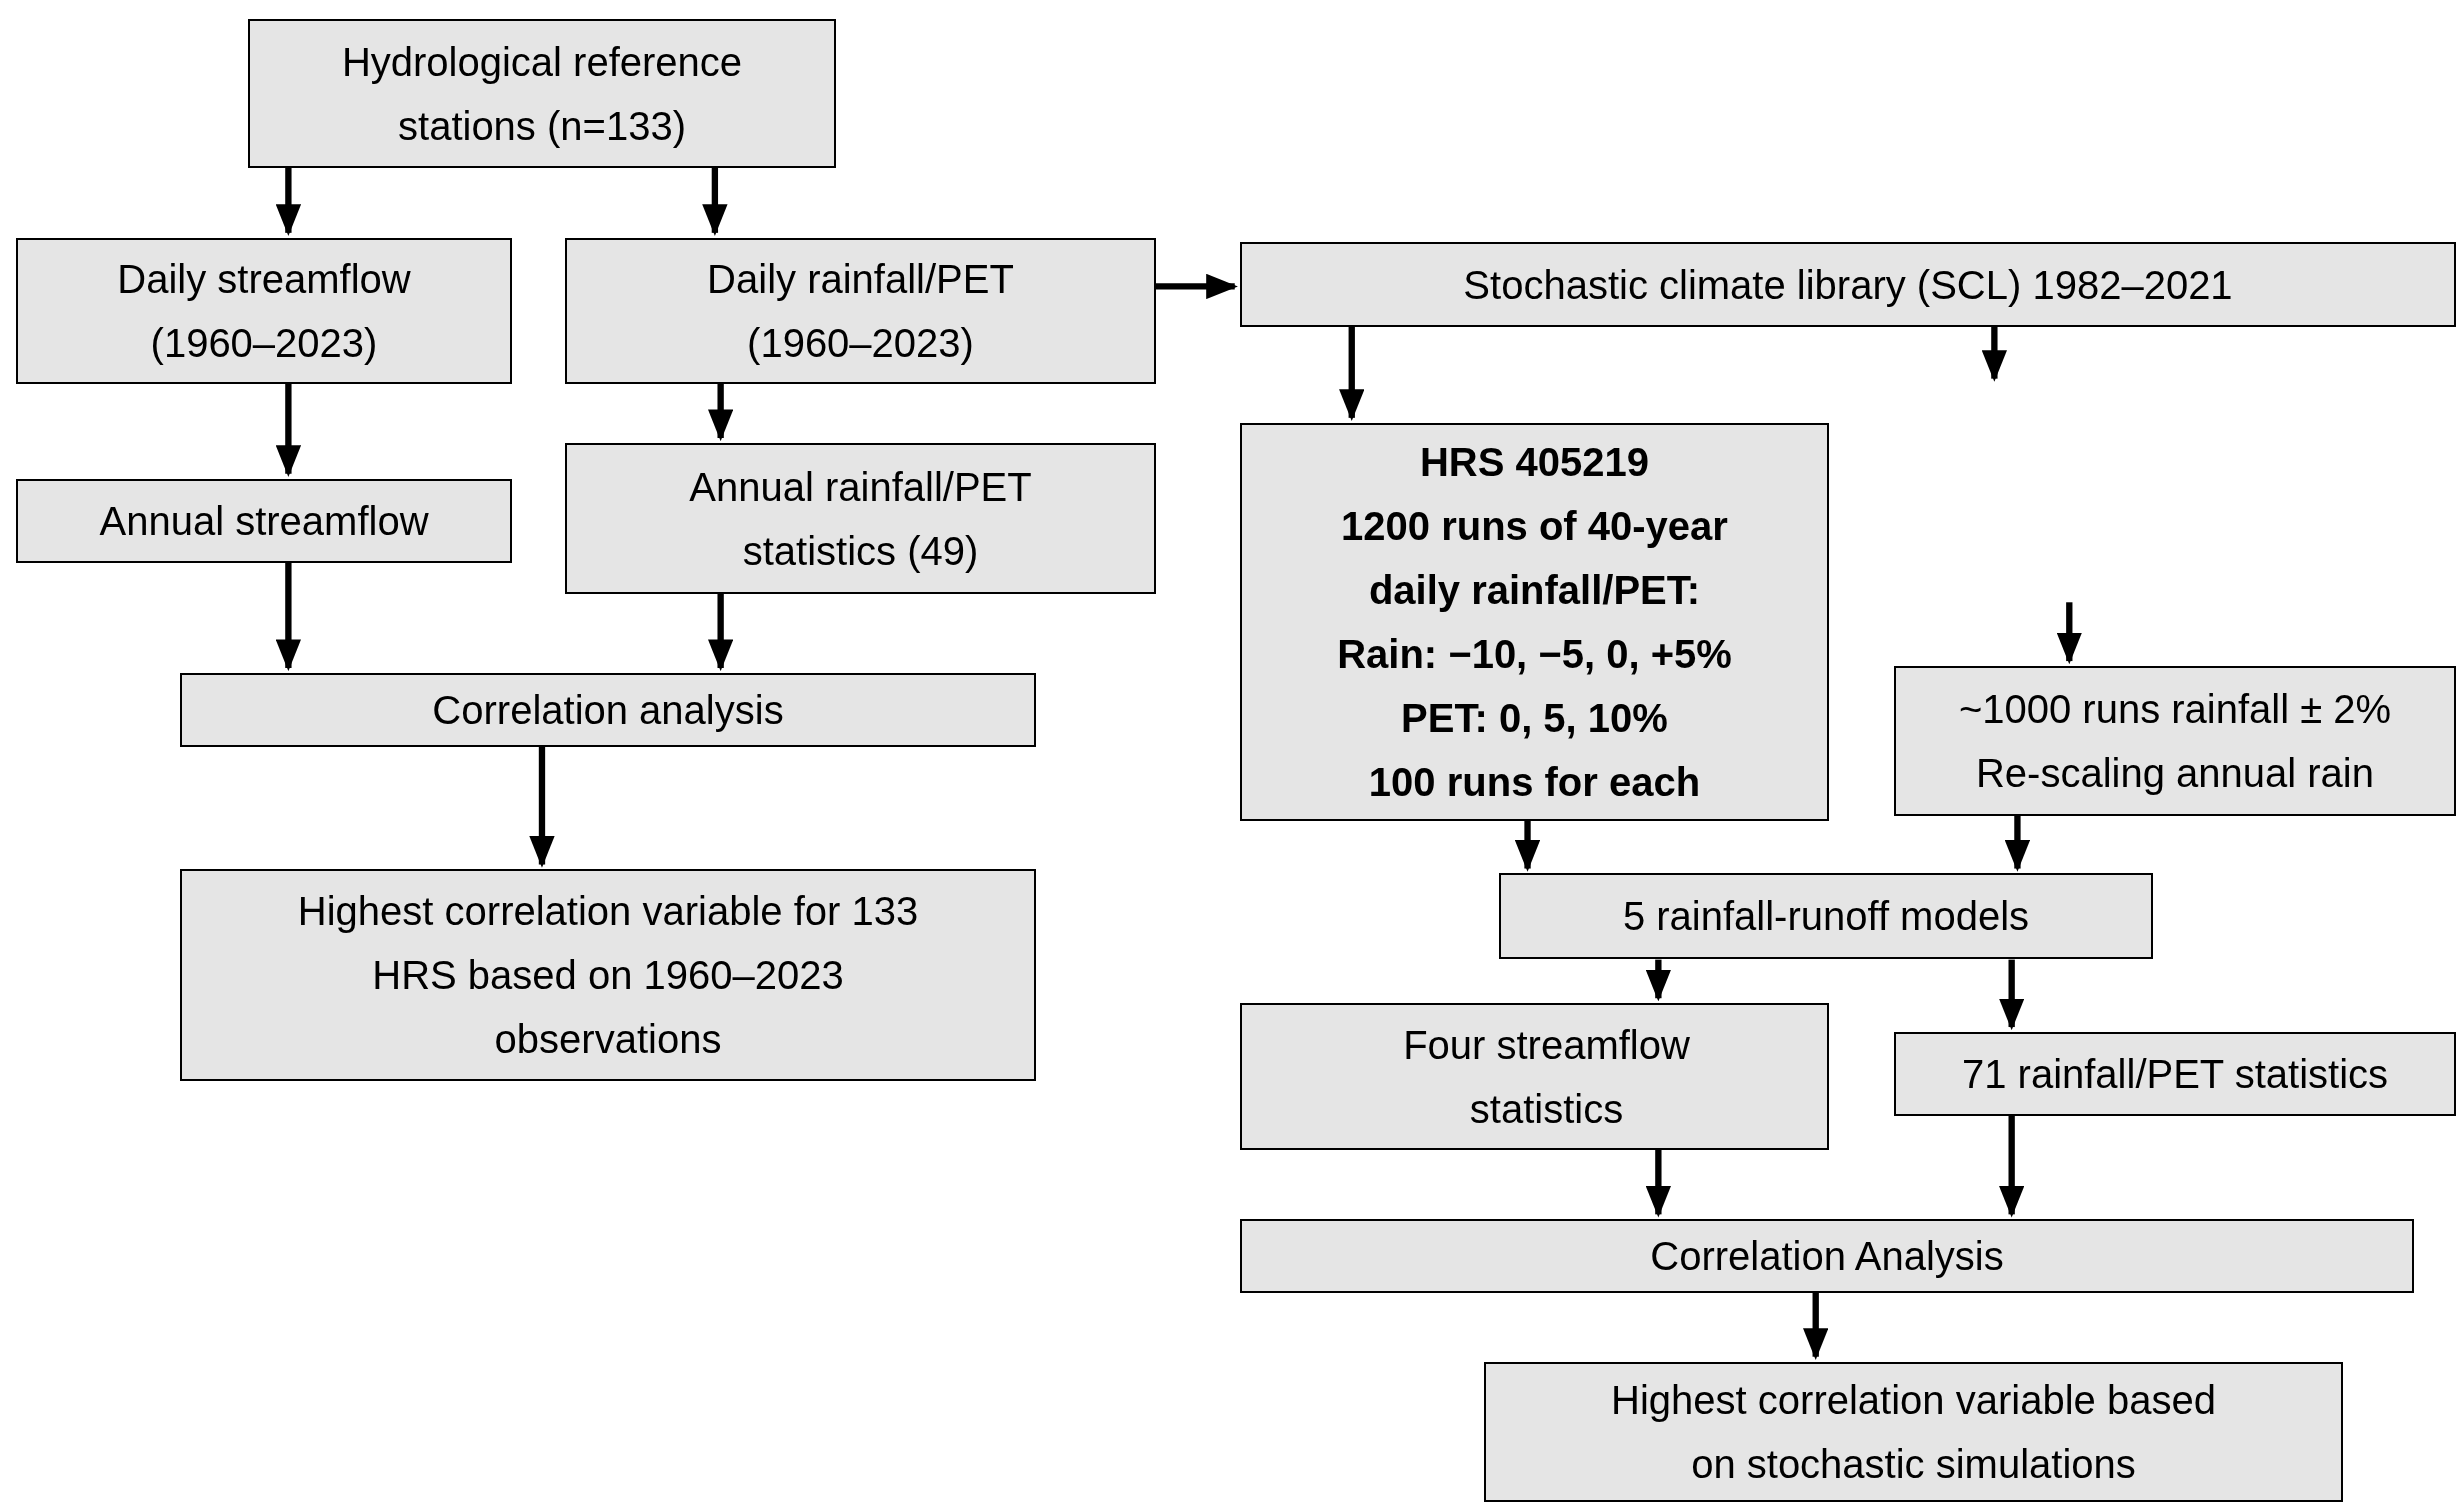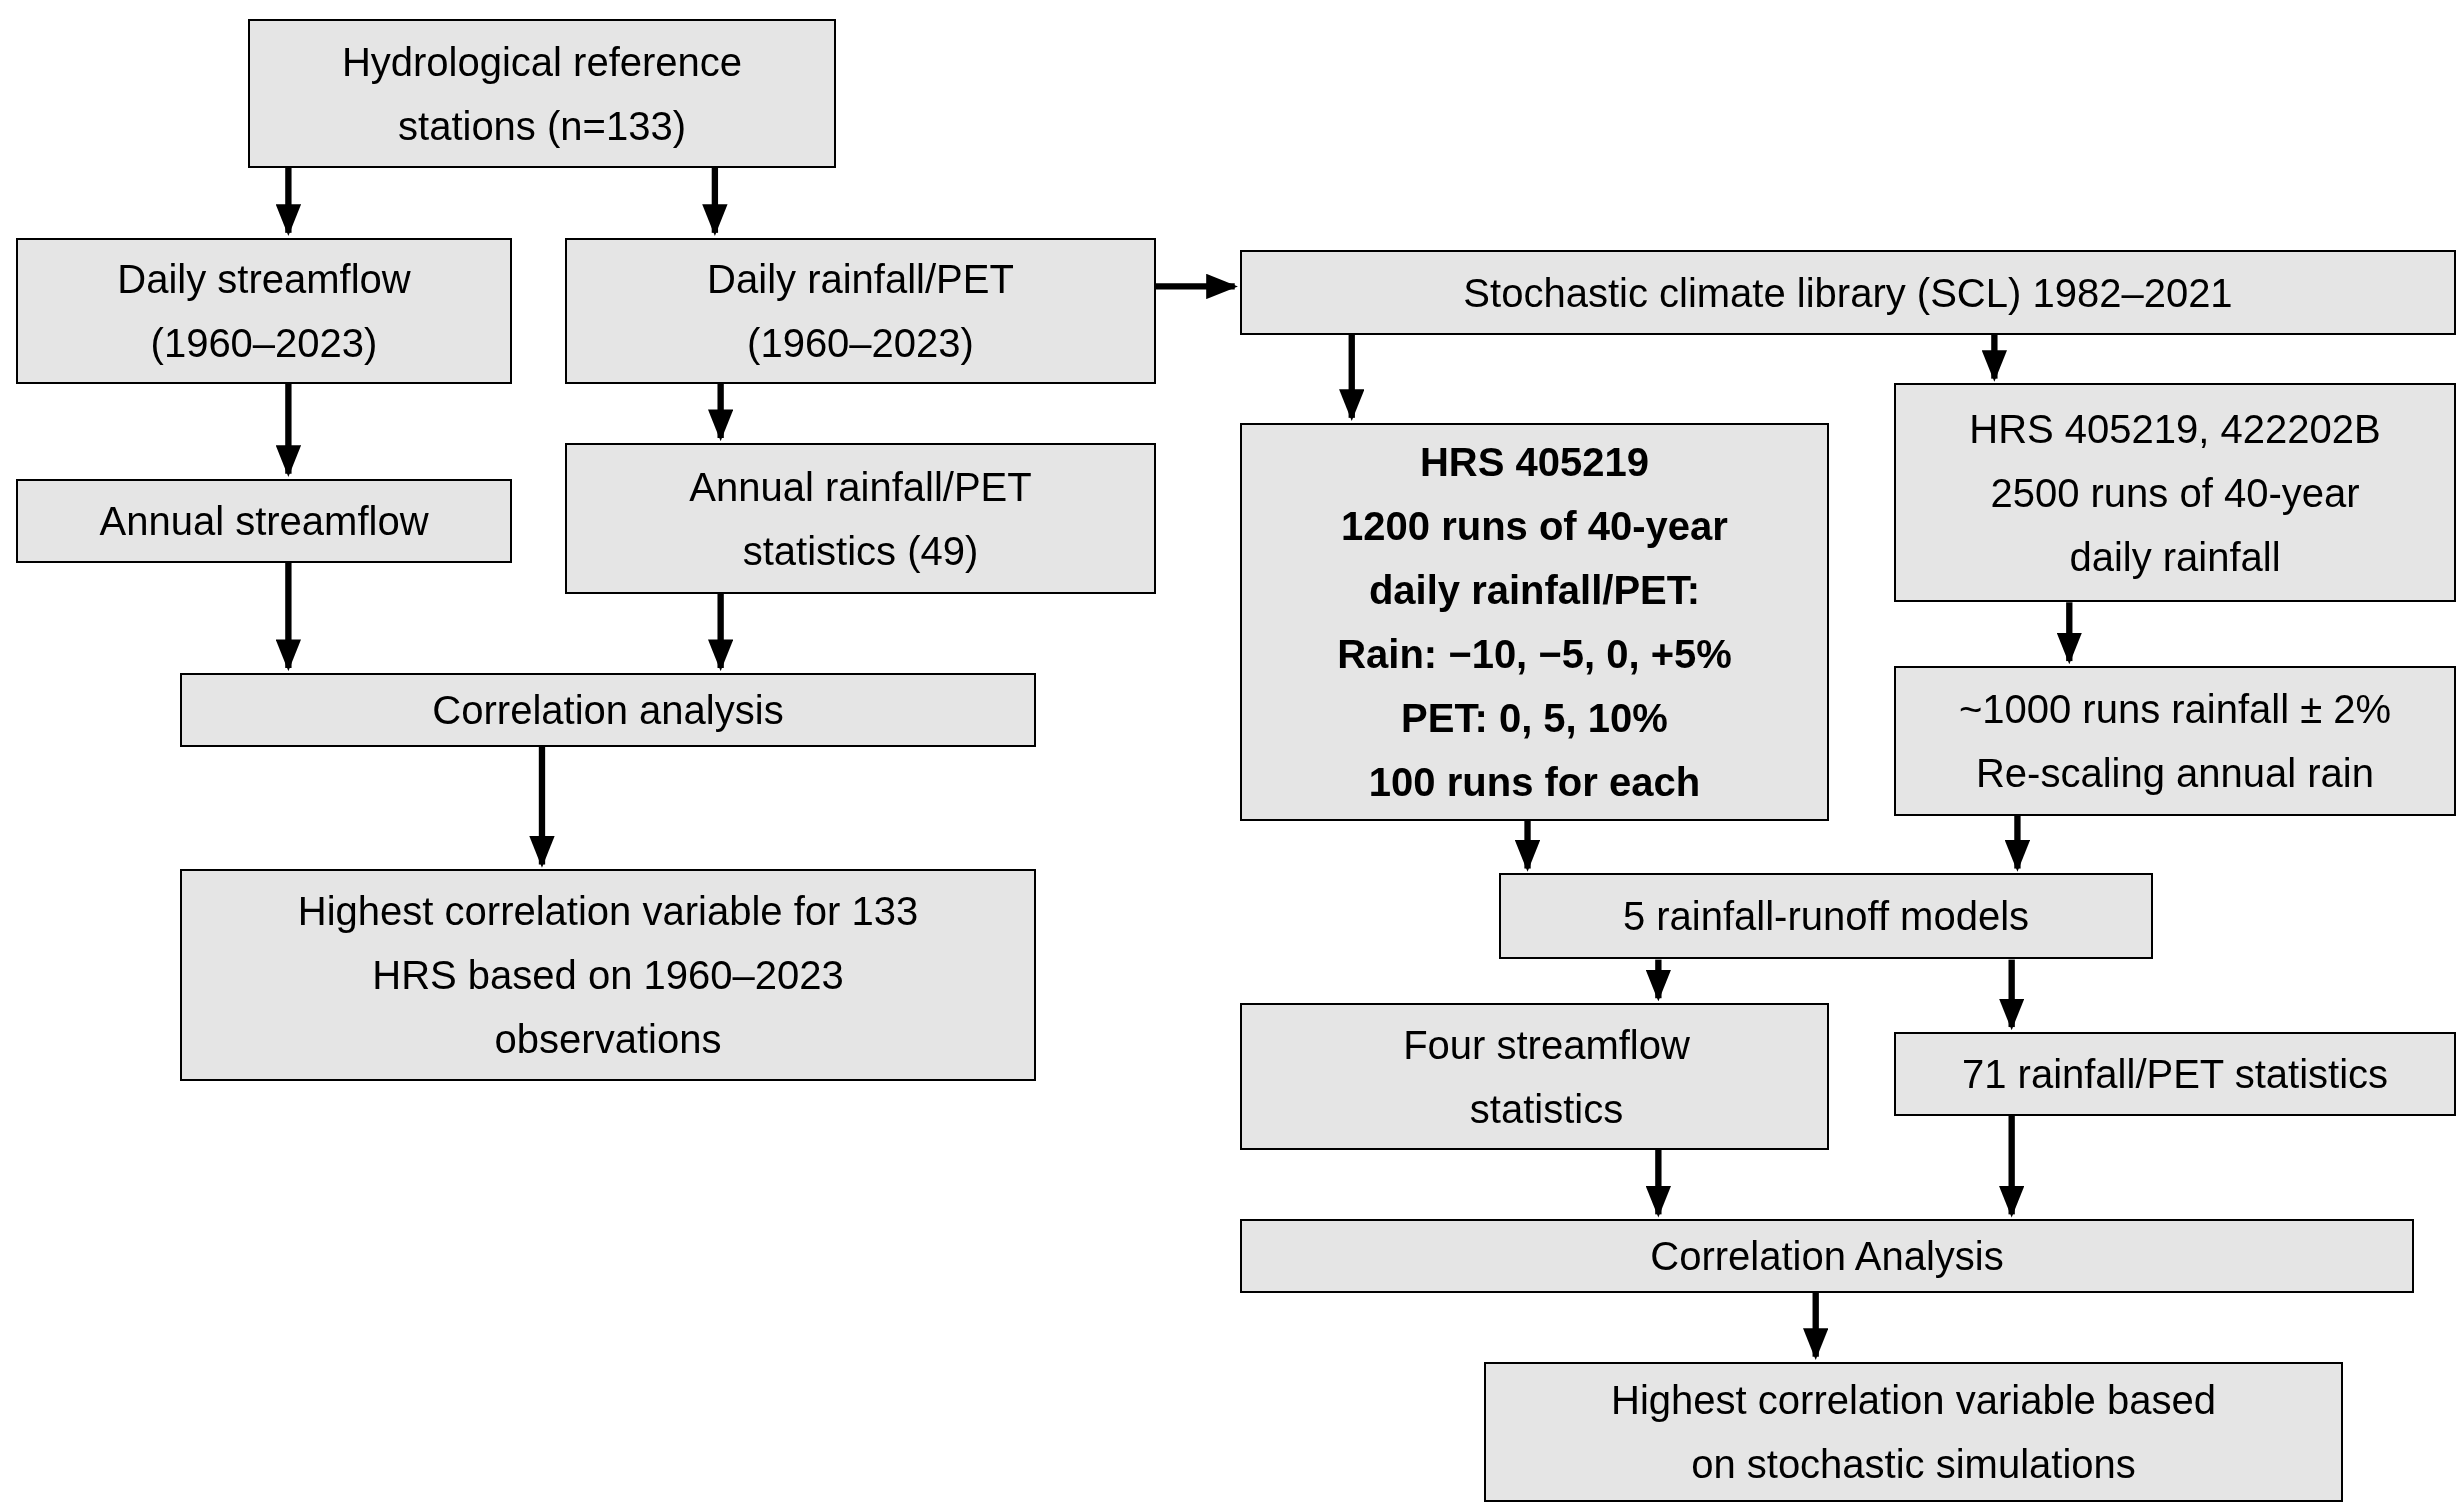--- a/index.html
+++ b/index.html
@@ -35,21 +35,21 @@
   .box-label {
     white-space: pre-line;
     font-size: 40px;
     line-height: 1.6;
     padding: 0 11.5px;
   }
   
   #box-a { left: 248px;  top: 19px;   width: 588px; height: 149px; }
   #box-b { left: 16px;   top: 238px;  width: 496px;  height: 146px; }
   #box-c { left: 565px;  top: 238px;  width: 591px; height: 146px; }
-  #box-d { left: 1240px; top: 242px;  width: 1216px; height: 85px; margin-top: 8px; }
+  #box-d { left: 1240px; top: 242px;  width: 1216px; height: 85px; }
   #box-e { left: 16px;   top: 479px;  width: 496px;  height: 84px; }
   #box-f { left: 565px;  top: 443px;  width: 591px; height: 151px; }
   #box-g { left: 180px;  top: 673px; width: 856px; height: 74px; }
   #box-h { left: 180px;  top: 869px; width: 856px; height: 212px; }
   #box-i { left: 1240px; top: 423px;  width: 589px; height: 398px; font-weight: bold; }
   #box-j { left: 1894px; top: 383px;  width: 562px;  height: 219px; }
   #box-k { left: 1894px; top: 666px; width: 562px;  height: 150px; }
   #box-l { left: 1499px; top: 873px; width: 654px; height: 86px; }
   #box-m { left: 1240px; top: 1003px; width: 589px; height: 147px; padding-left: 24px; }
   #box-n { left: 1894px; top: 1032px; width: 562px;  height: 84px; }
@@ -129,25 +129,20 @@
 
   <div class="box" id="box-i">
     <span class="box-label">HRS 405219
 1200 runs of 40-year
 daily rainfall/PET:
 Rain: −10, −5, 0, +5%
 PET: 0, 5, 10%
 100 runs for each</span>
   </div>
 
-  <div class="box" id="box-j">
-    <span class="box-label">HRS 405219, 422202B
-2500 runs of 40-year
-daily rainfall</span>
-  </div>
 
   <div class="box" id="box-k">
     <span class="box-label">~1000 runs rainfall ± 2%
 Re-scaling annual rain</span>
   </div>
 
   <div class="box" id="box-l">
     <span class="box-label">5 rainfall-runoff models</span>
   </div>
 

